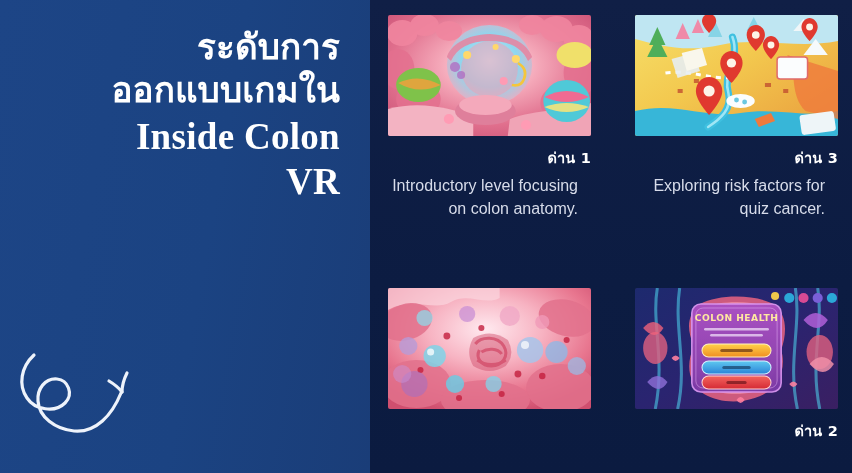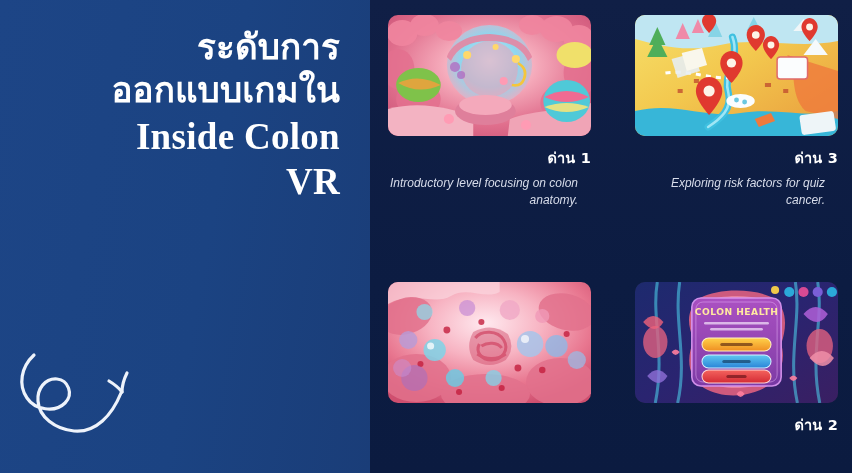--- a/index.html
+++ b/index.html
@@ -93,45 +93,44 @@
 
   .card {
     display: flex;
     flex-direction: column;
   }
 
   .card-thumb {
     position: relative;
     width: 100%;
     height: 121px;
-    border-radius: 10px;
+    border-radius: 2px;
     overflow: hidden;
     background: #20243c;
   }
 
   .card-thumb svg { display: block; width: 100%; height: 100%; }
 
   .card-title {
     margin-top: 14px;
     font-family: "DejaVu Sans", "Liberation Sans", sans-serif;
     font-size: 14.5px;
     font-weight: 700;
     color: #ffffff;
     line-height: 1.2;
     letter-spacing: 0.2px;
   }
 
   .card-desc {
     margin-top: 8px;
-    font-size: 12px;
+    font-size: 16px;
     font-weight: 400;
     line-height: 1.42;
     color: #d7dcea;
     max-width: 190px;
-    font-style: italic;
   }
 </style>
 </head>
 <body>
 
 <div class="slide">
 
   <div class="left-panel">
     <h1 class="headline">
       <span class="th">ระดับการ

